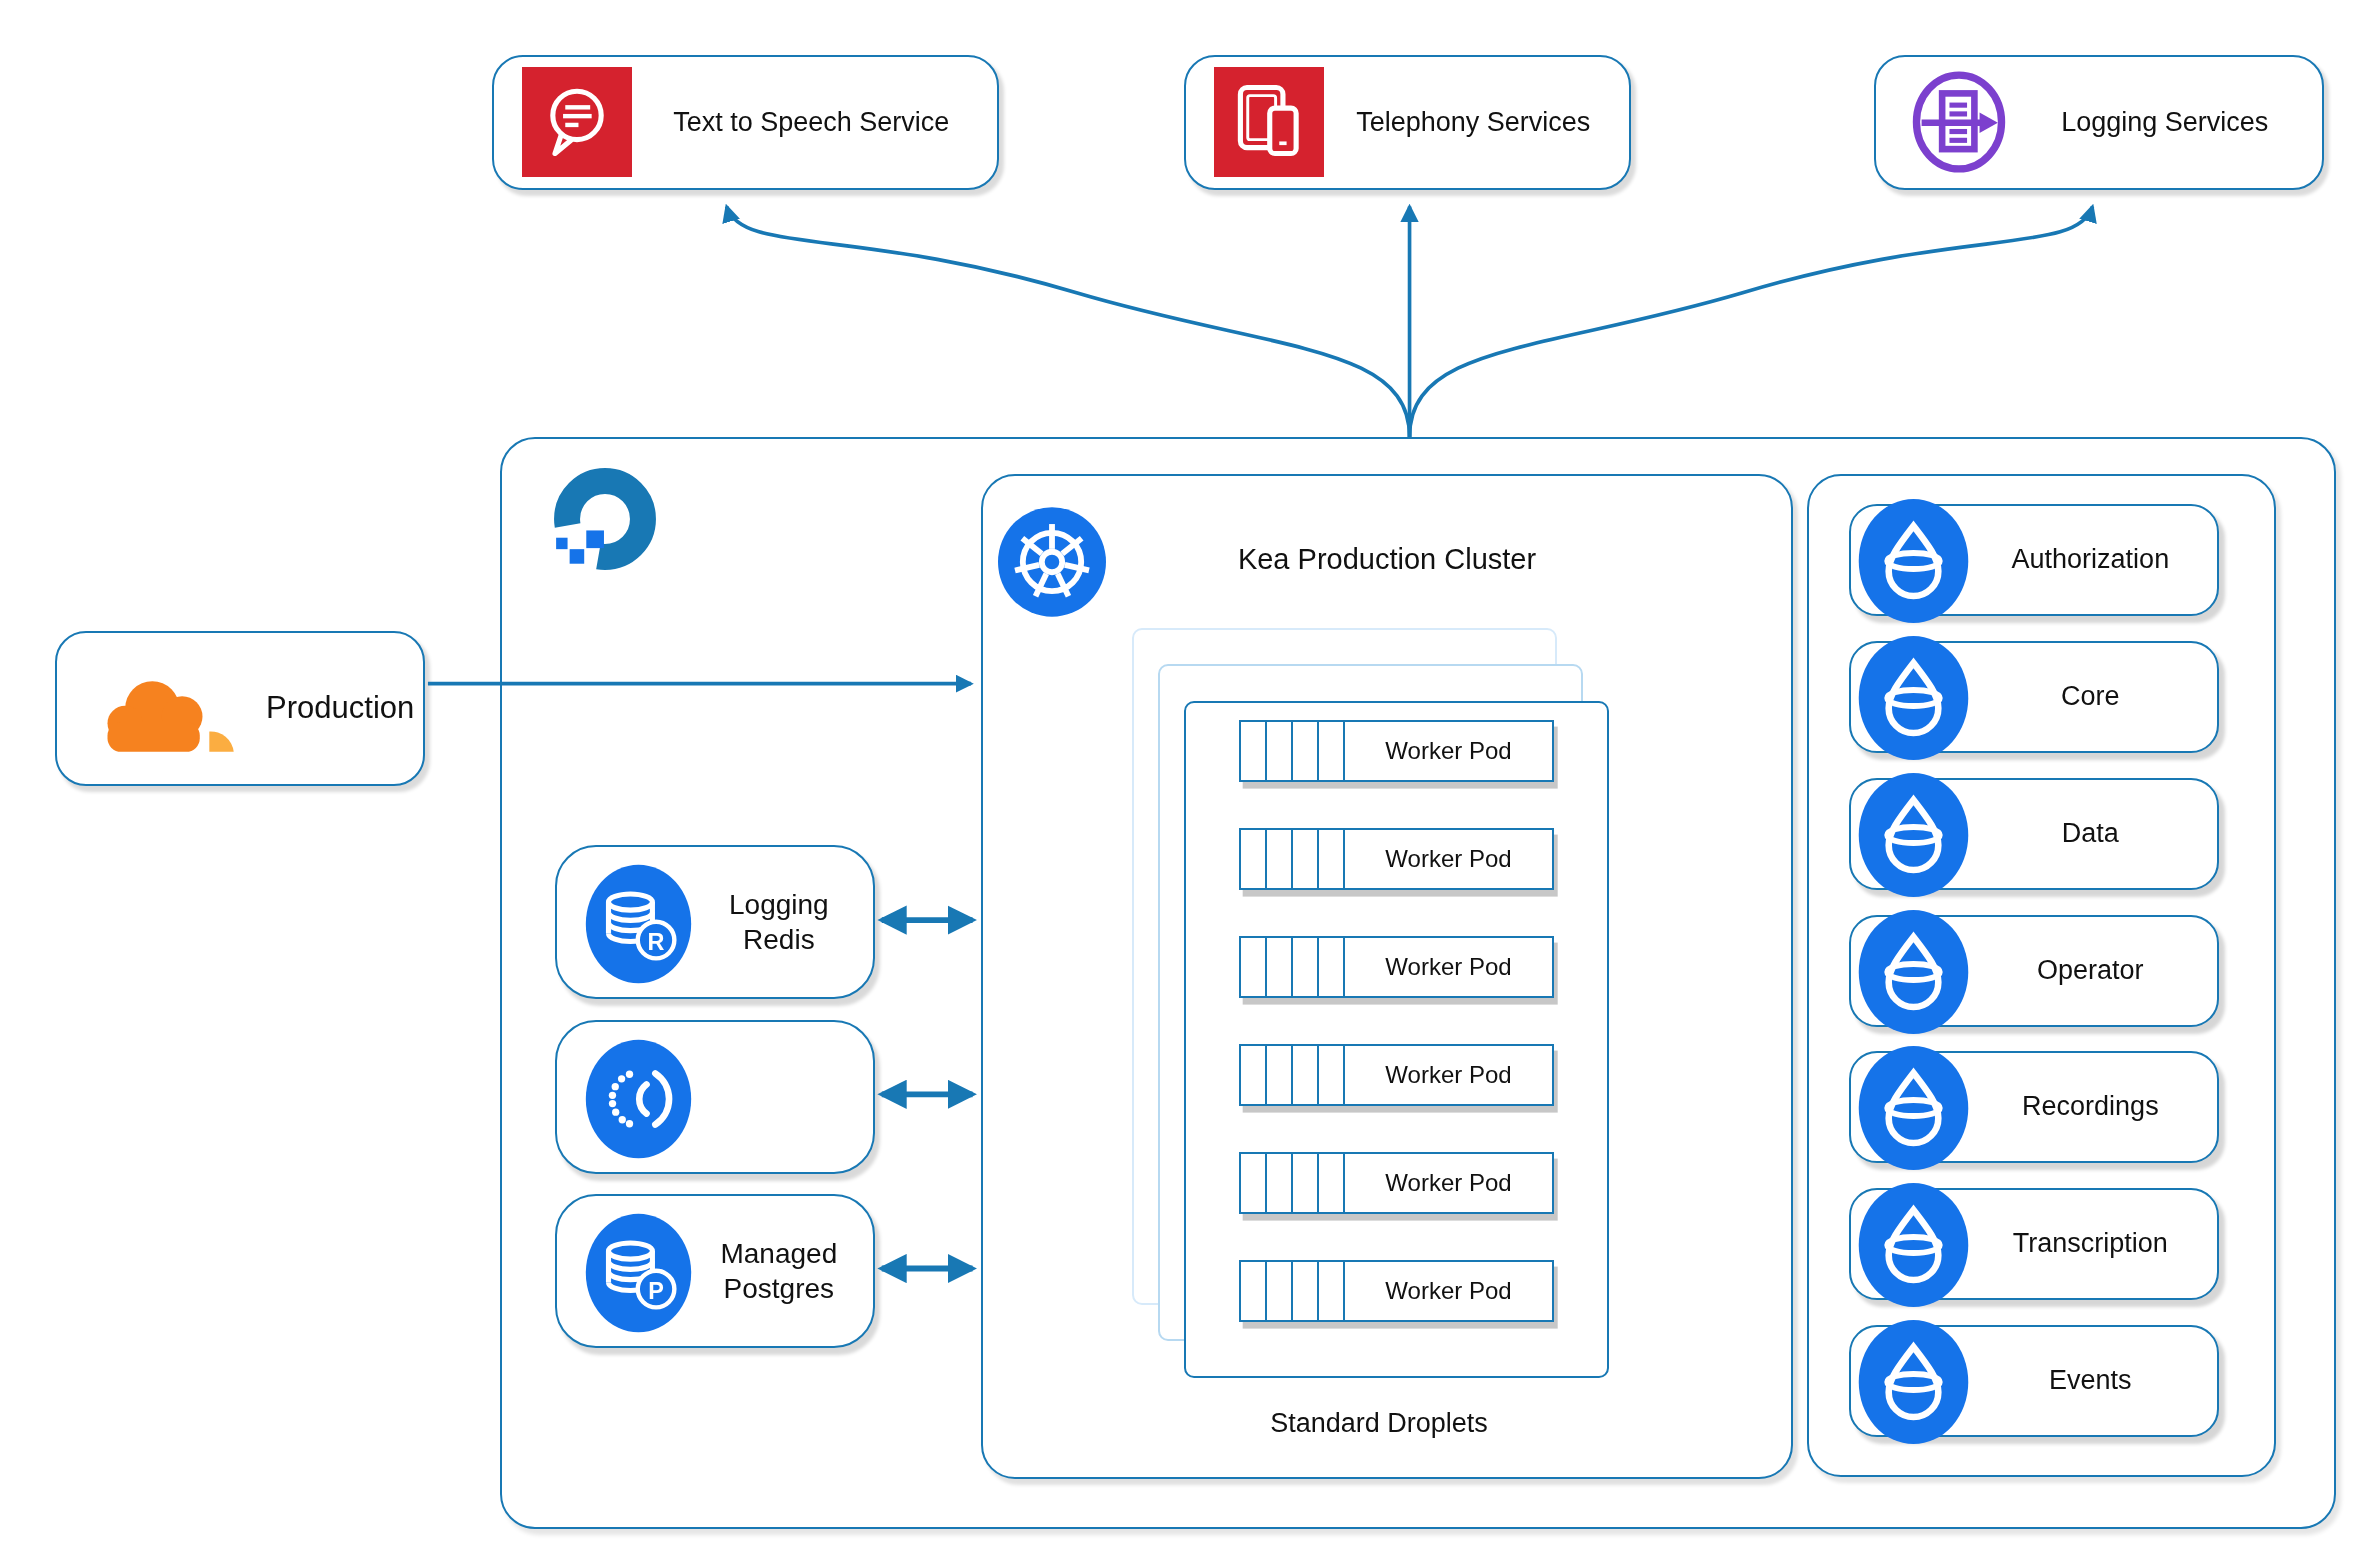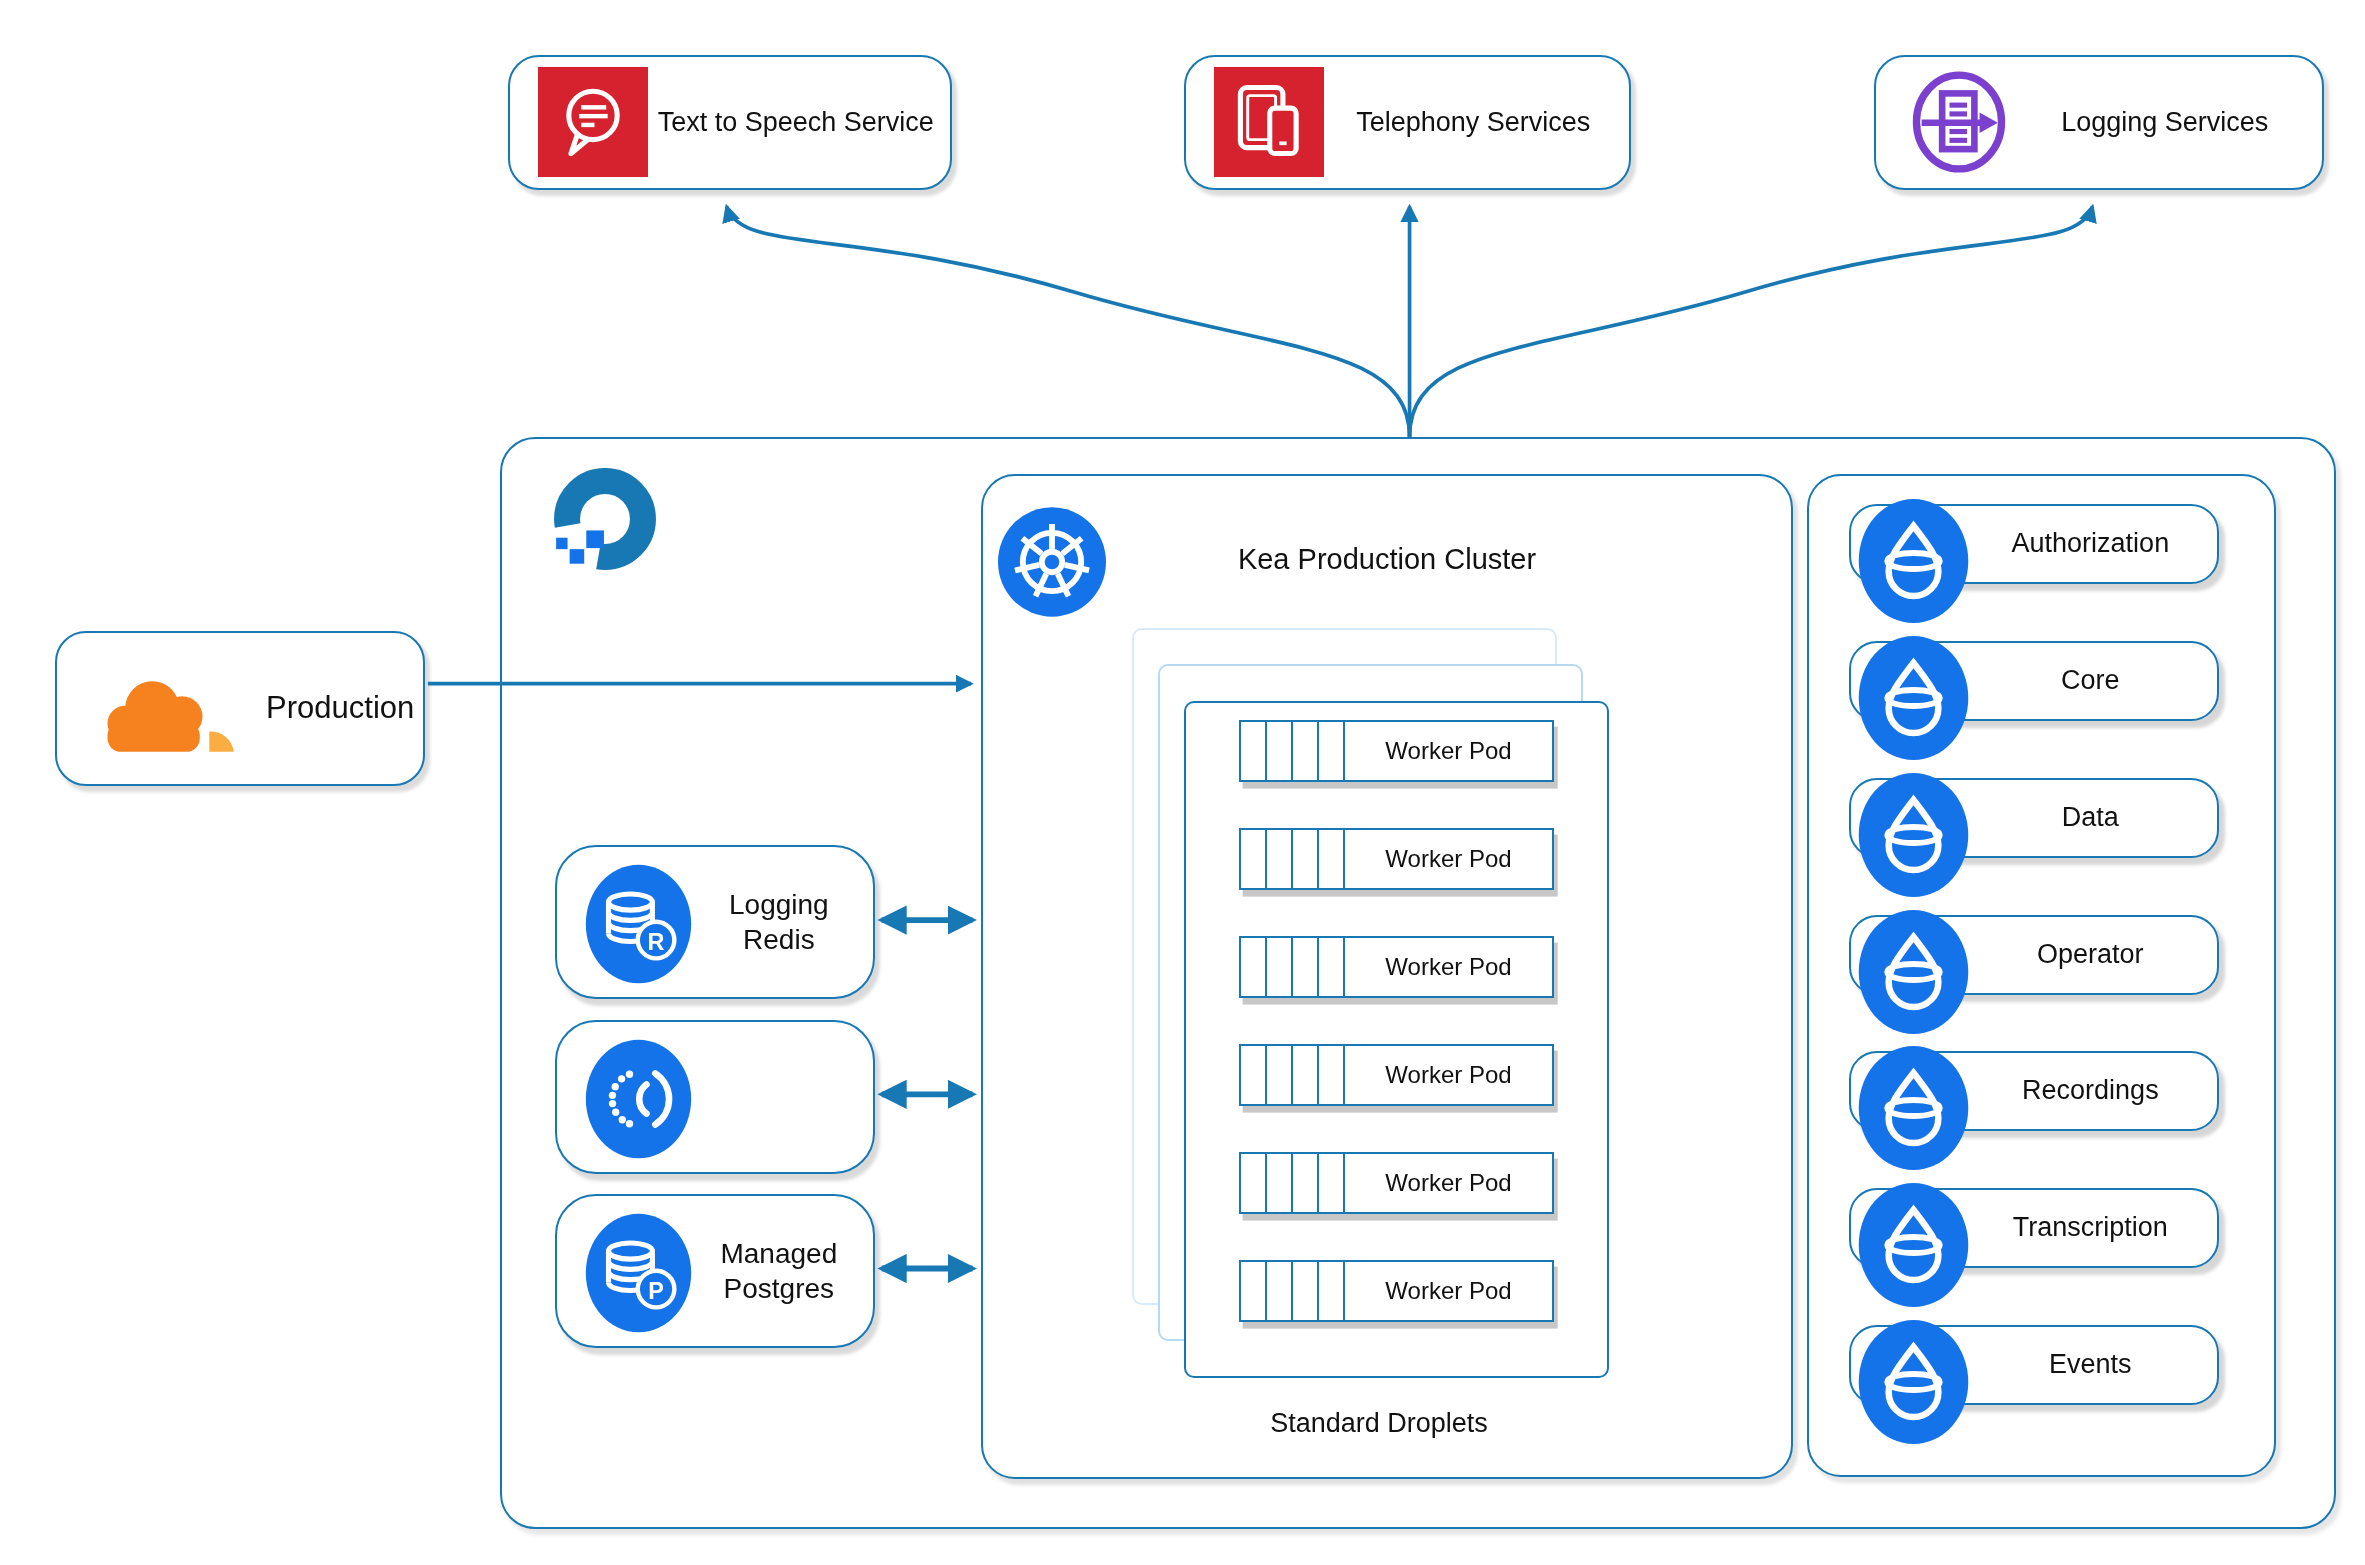--- a/index.html
+++ b/index.html
@@ -13,21 +13,21 @@
   
   .node{position:absolute; background:#fff; border:2.9px solid var(--line); border-radius:31px;
         box-shadow:4.4px 5.9px 3.7px rgba(0,0,0,.14);}
   .node-label{position:absolute; display:flex; align-items:center; justify-content:center;
         font-size:27px; color:var(--text); text-align:center; line-height:1.25;}
 
   
   .svc{height:135px; top:55px;}
   .svc .icon-box{position:absolute; left:28px; top:10.3px; width:110px; height:110px;}
   .svc .node-label{left:146px; right:14.6px; top:0; bottom:0;}
-  #svc-tts{left:508px; width:444px;padding-left:44px;}
+  #svc-tts{left:492px; width:507px;padding-left:44px;}
   #svc-tel{left:1184px; width:447px;}
   #svc-log{left:1874px; width:450px;}
 
   
   #cloudflare{left:55px; top:631px; width:370px; height:155px;}
   #cloudflare .node-label{left:212px; right:11.7px; top:0; bottom:0; font-size:31px;}
   #cloudflare svg{position:absolute; left:31px; top:32px;}
 
   
   #platform{left:500px; top:437px; width:1836px; height:1092px; border-radius:35px;
@@ -47,21 +47,21 @@
   #card-front{left:201px; top:225px; border:2.9px solid var(--line);}
 
   .pod{position:absolute; left:53px; width:315px; height:62px; background:#fff;
        border:2.9px solid var(--line); display:flex; box-shadow:3.7px 6.6px 0 rgba(130,130,130,.45);}
   .pod .cell{flex:0 0 26px; border-right:2.9px solid var(--line);}
   .pod .pod-label{flex:1; display:flex; align-items:center; justify-content:center; font-size:24px;}
 
   
   #droplet-panel{position:absolute; left:1305px; top:35px; width:469px; height:1003px; background:#fff;
                  border:2.9px solid var(--line); border-radius:34px; box-shadow:4.4px 5.9px 3.7px rgba(0,0,0,.10);}
-  .drow{position:absolute; left:40px; width:370px; height:80px; background:#fff;
+  .drow{position:absolute; left:40px; width:370px; height:112px; background:#fff;
         border:2.2px solid var(--line); border-radius:28px; box-shadow:5.1px 6.6px 3.7px rgba(0,0,0,.16);}
   .drow .node-label{left:123px; right:10.3px; top:0; bottom:0;}
   .drow svg{position:absolute; left:7.3px; top:-8px;}
 
   
   .mbox{position:absolute; left:53px; width:320px; height:154px; background:#fff;
         border:2.9px solid var(--line); border-radius:41px; box-shadow:4.4px 6.6px 3.7px rgba(0,0,0,.15);}
   .mbox .node-label{left:138px; right:10.3px; top:0; bottom:0; font-size:28px;}
   .mbox svg{position:absolute; left:28px; top:17px;}
 

